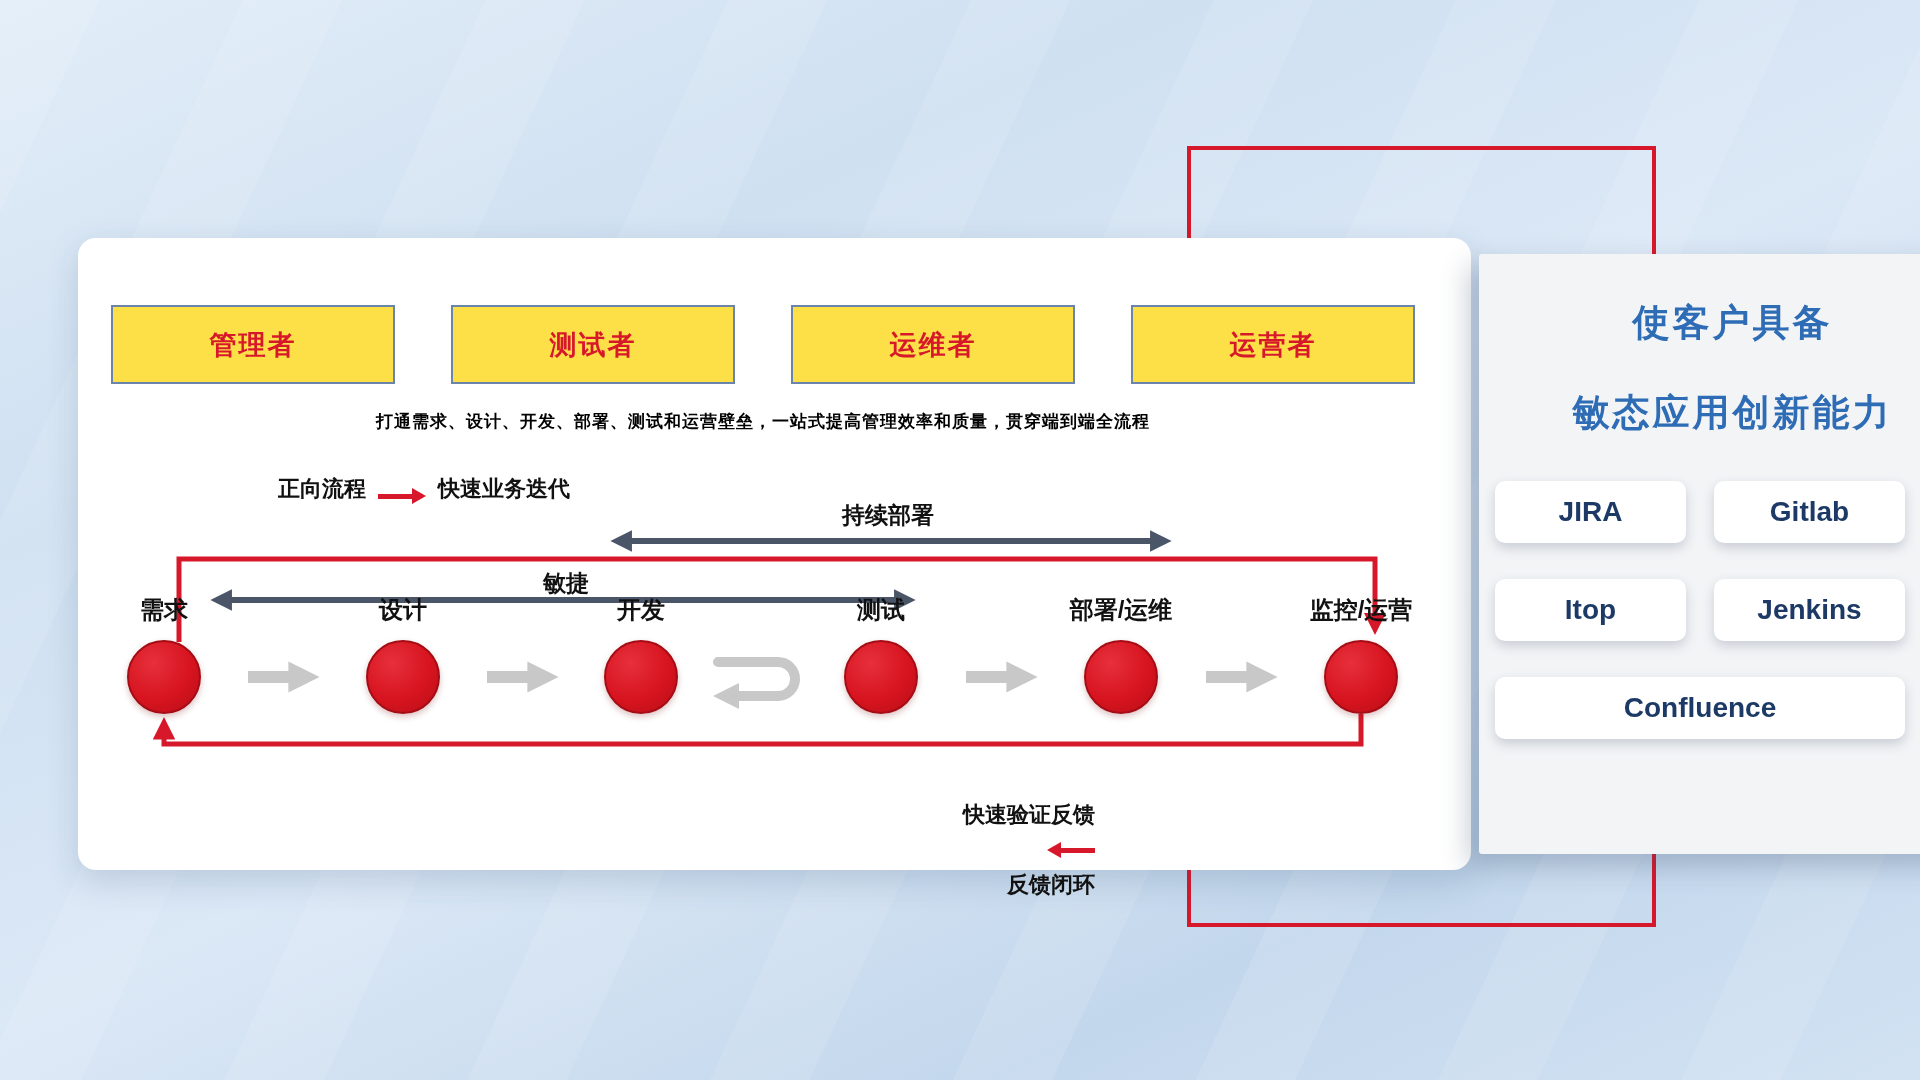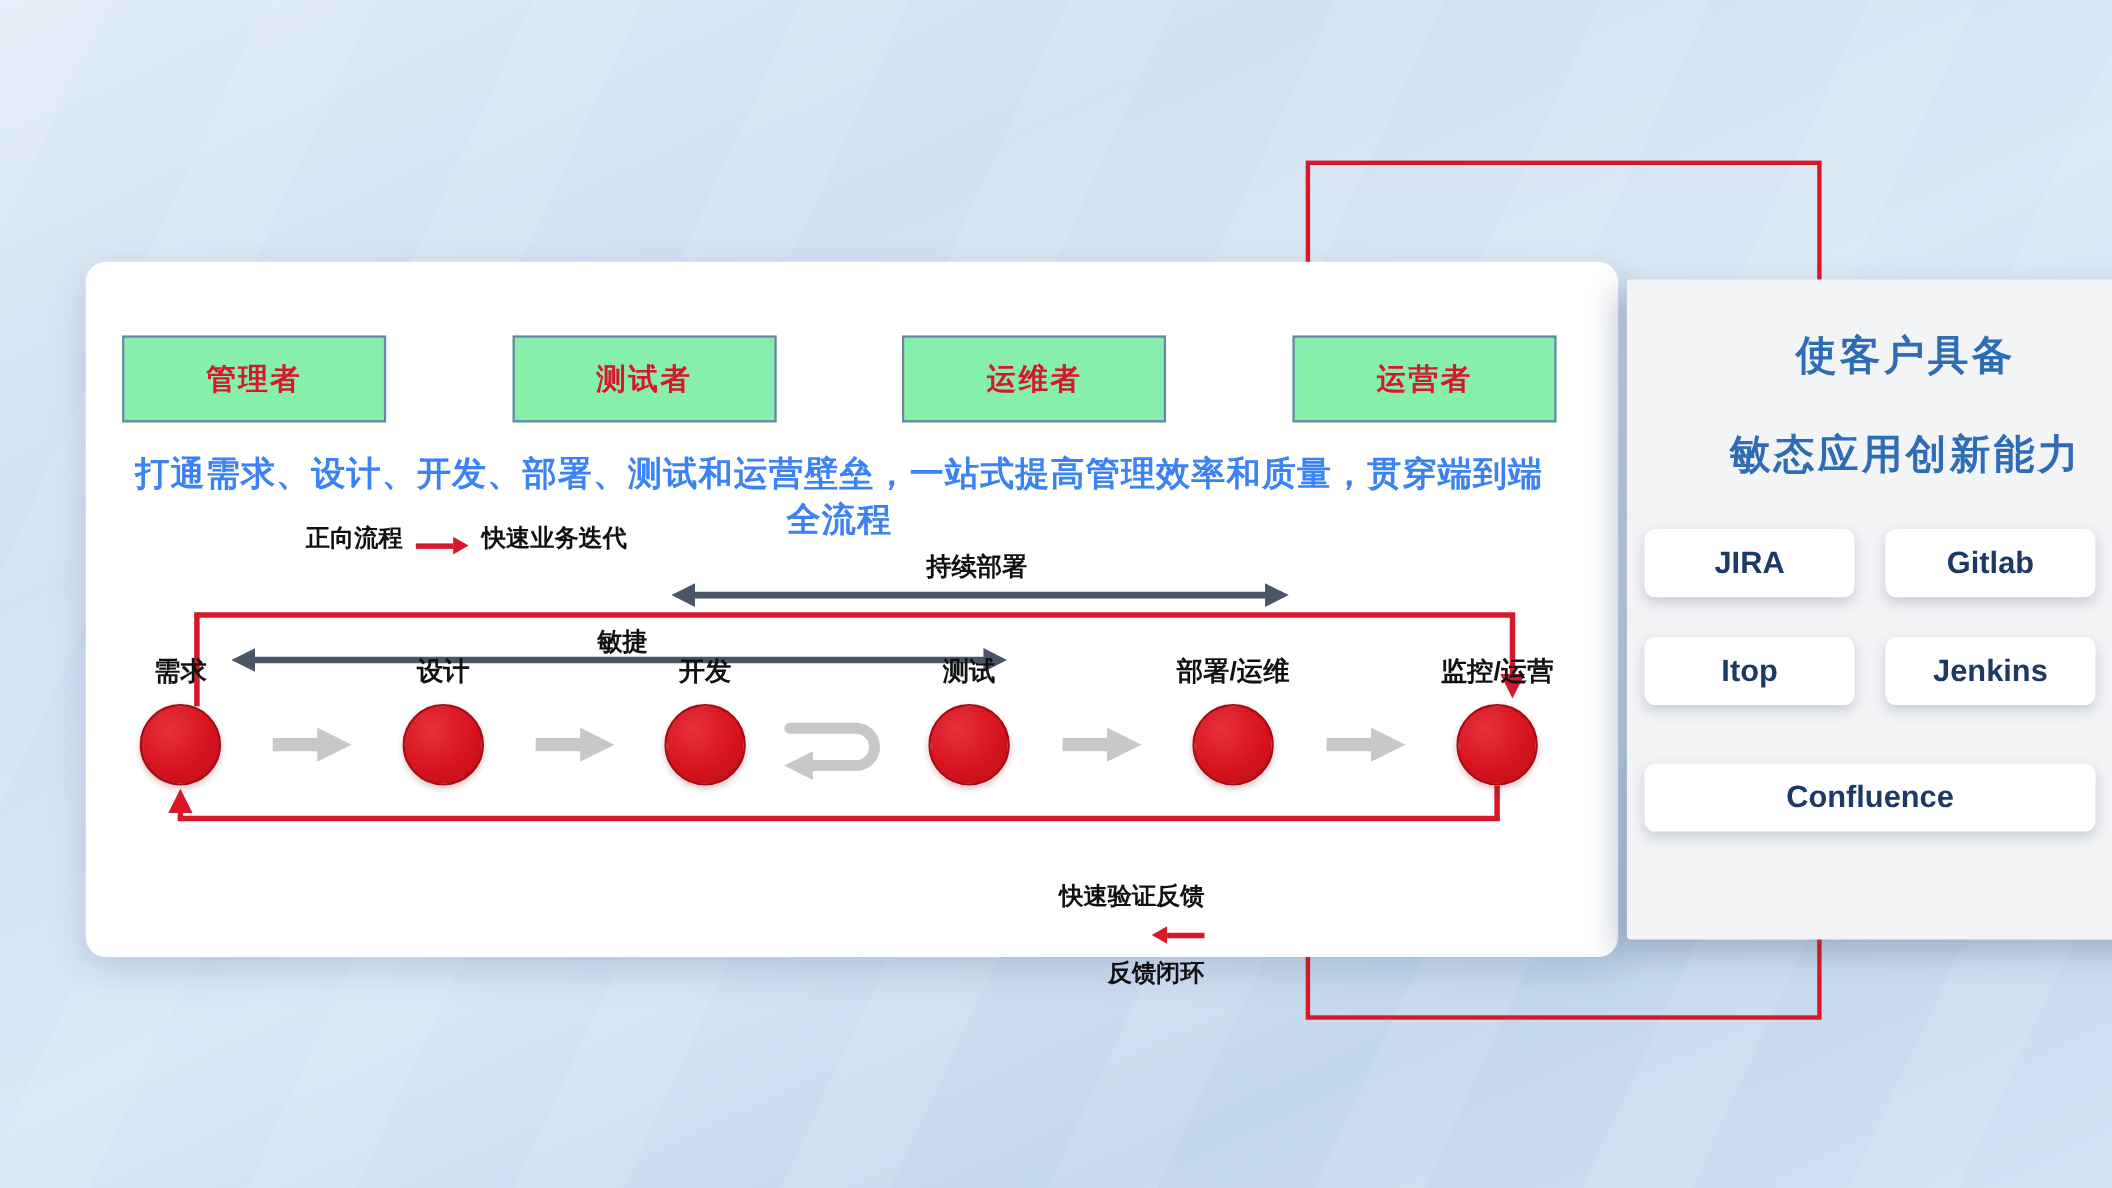--- a/index.html
+++ b/index.html
@@ -25,29 +25,29 @@
     box-shadow:0 12px 32px rgba(40,70,110,0.18);
     z-index:2;
   }
 
   
   .roles-row {
     position:absolute; left:33px; top:67px; width:1304px; height:79px;
     display:flex; justify-content:space-between;
   }
   .role-box {
-    width:240px; height:79px; background:#86efac;
+    width:284px; height:79px; background:#fde047;
     border:2px solid #6b84ab;
     display:flex; align-items:center; justify-content:center;
   }
   .role-box span { color:#d7182a; font-size:27px; font-weight:bold; letter-spacing:2px; }
 
   .subtitle {
     position:absolute; left:33px; top:172px; width:1304px;
-    text-align:center; font-size:31px; font-weight:bold; color:#3b82f6;
+    text-align:center; font-size:17px; font-weight:bold; color:#000000;
     letter-spacing:1px;
     font-family:Liberation Mono, monospace;
   }
 
   
   .legend { position:absolute; display:flex; align-items:flex-end; gap:12px;
             font-size:22px; font-weight:bold; color:#111; }
   .legend-forward { left:200px; top:236px; }
   .legend-feedback { left:885px; top:562px;flex-direction:column; }
   .red-arrow { display:inline-flex; align-items:center; }
@@ -91,21 +91,21 @@
   .tools-grid {
     position:absolute; left:16px; top:227px; width:410px;
     display:grid; grid-template-columns:1fr 1fr; column-gap:28px; row-gap:36px;
   }
   .tool-box {
     height:62px; background:#ffffff; border-radius:10px;
     display:flex; align-items:center; justify-content:center;
     font-size:28px; font-weight:bold; color:#1d3a66;
     box-shadow:0 5px 12px rgba(50,70,100,0.22);
   }
-  .tool-wide { grid-column:1 / span 2;margin-top:17px; }
+  .tool-wide { grid-column:1 / span 2; }
 </style>
 </head>
 <body>
 
 <div class="red-frame"></div>
 
 <div class="main-panel">
 
   <div class="roles-row">
     <div class="role-box">

